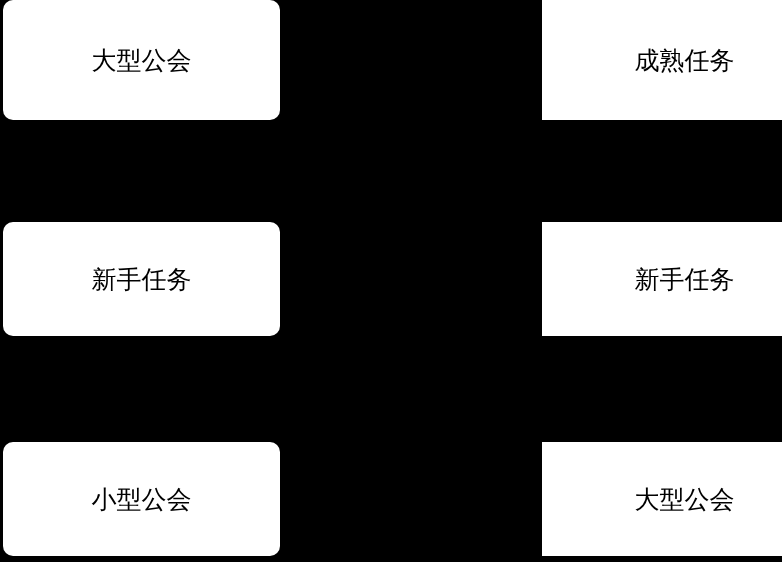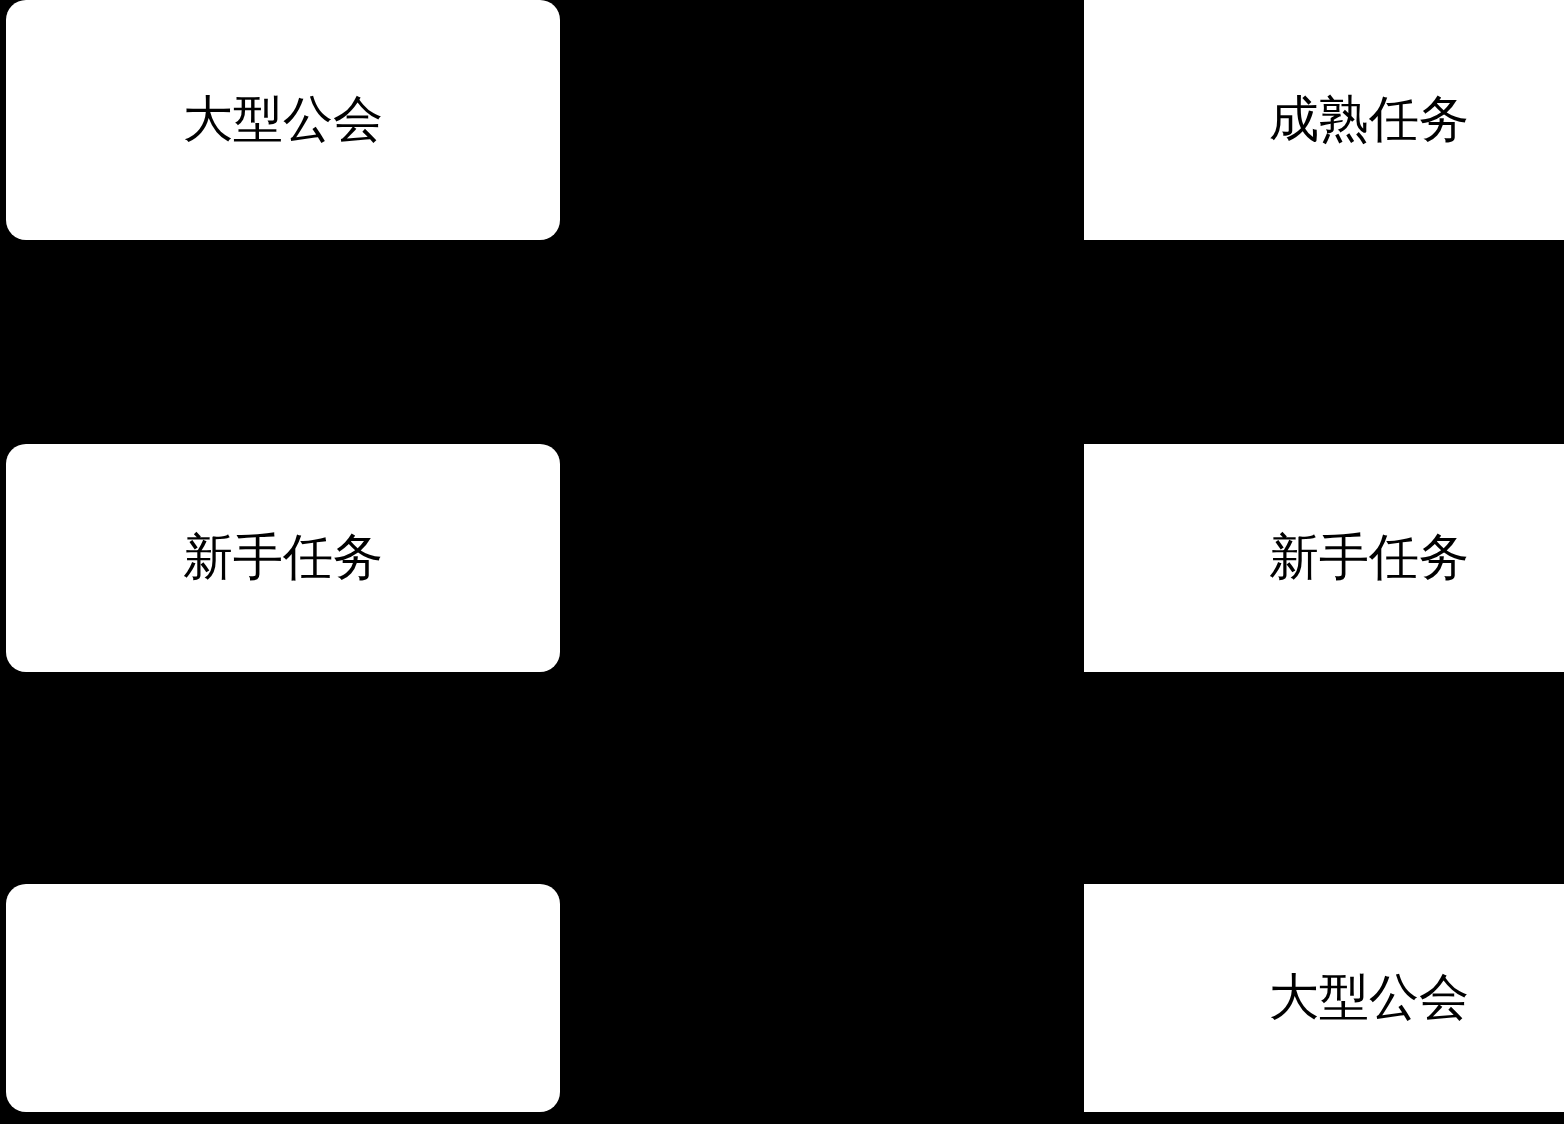--- a/index.html
+++ b/index.html
@@ -50,20 +50,21 @@
 
   <div class="node col-left row-1">
     <span class="line">大型公会</span>
   </div>
 
   <div class="node col-left row-2">
     <span class="line">新手任务</span>
   </div>
 
   <div class="node col-left row-3">
+    <span class="line">小型公会</span>
   </div>
 
   <div class="node col-right row-1">
     <span class="line">成熟任务</span>
   </div>
 
   <div class="node col-right row-2">
     <span class="line">新手任务</span>
   </div>
 

